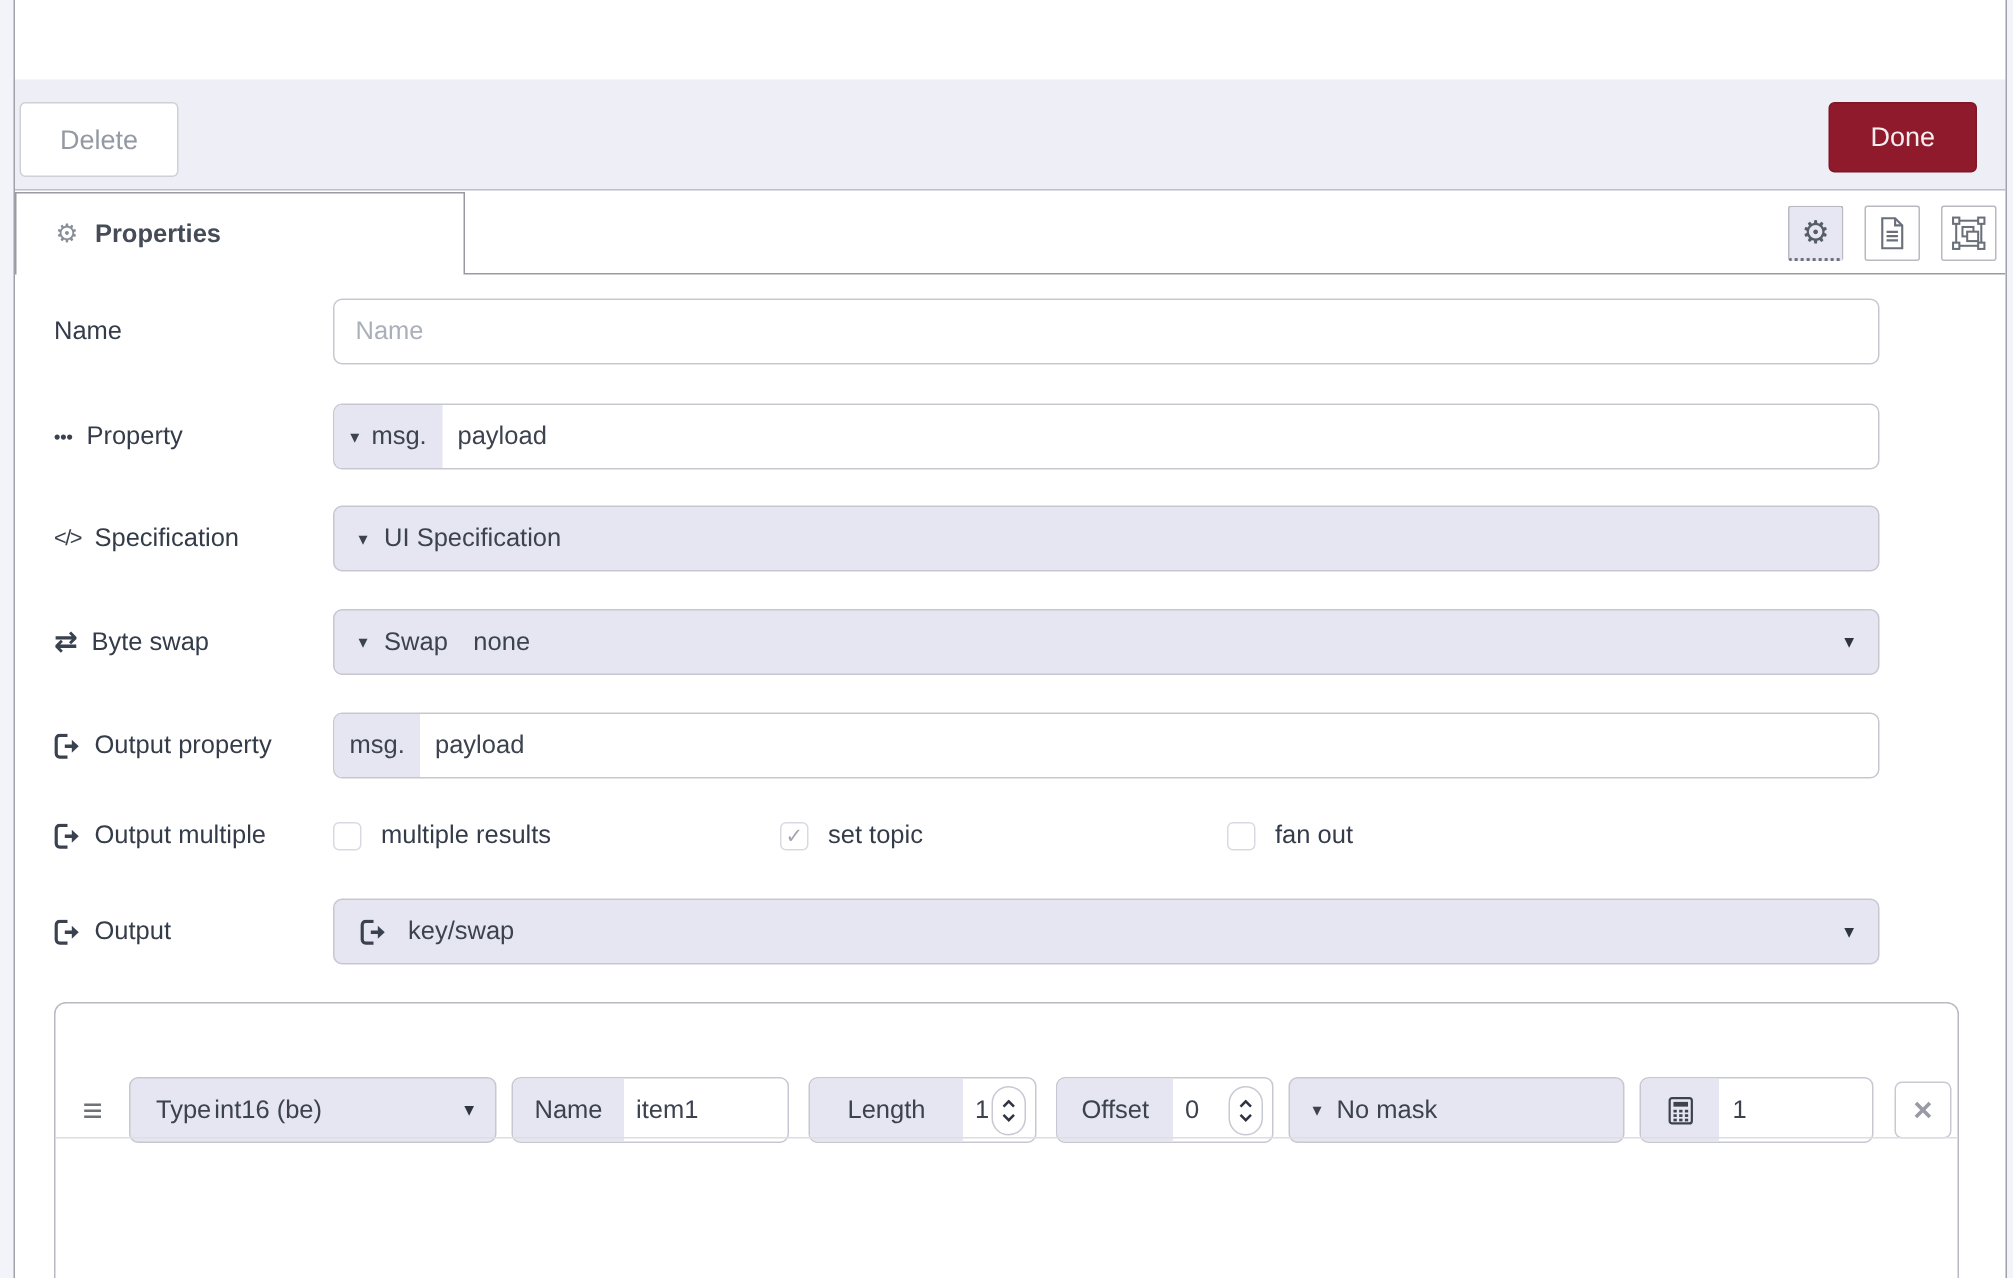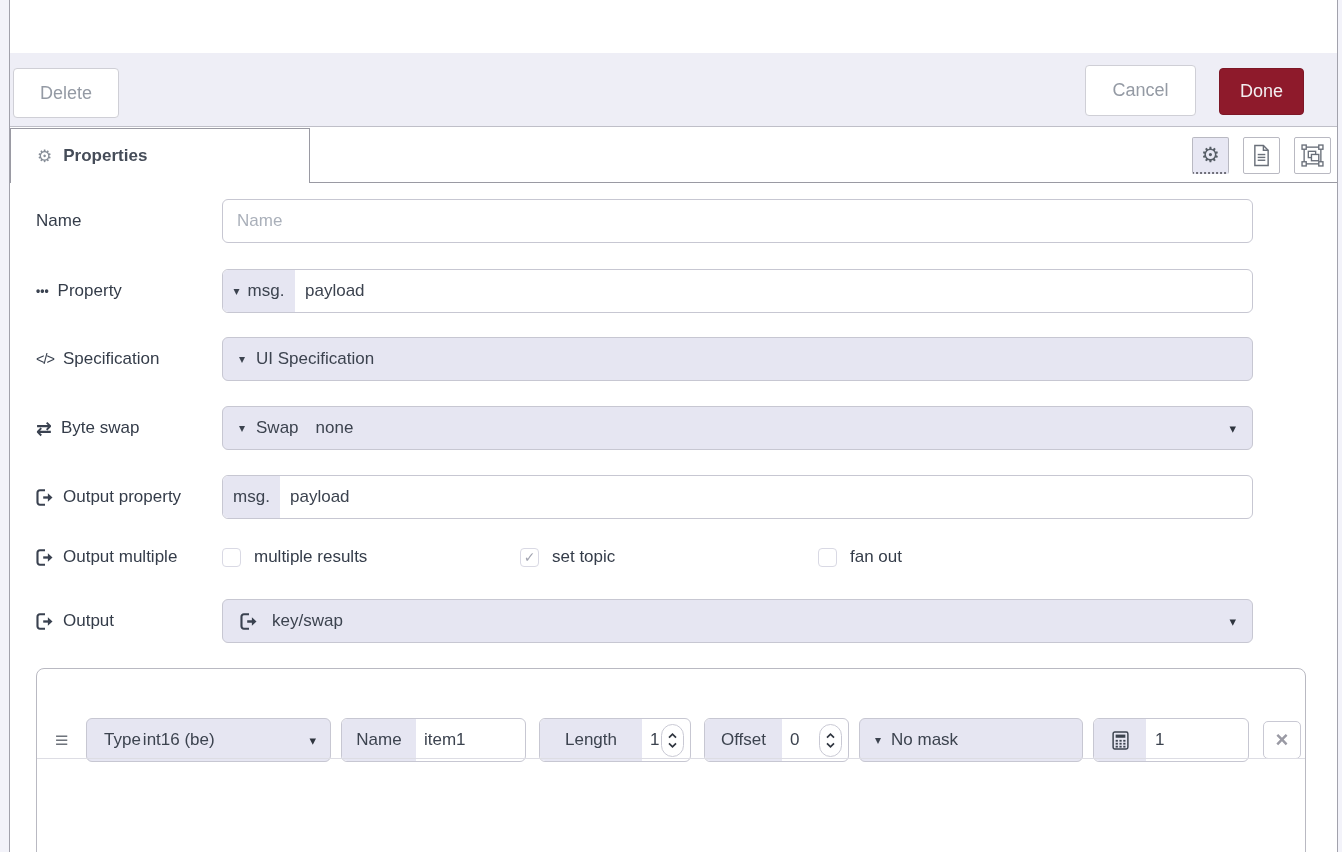--- a/index.html
+++ b/index.html
@@ -16,21 +16,21 @@
   .dlg-title{font-weight:bold;font-size:17.5px;color:#3e4551;}
 
   
   .dlg-toolbar{position:absolute;left:10px;right:5px;top:53px;height:74px;background:#eeeef6;
                border-bottom:1px solid #bfbfc8;}
   .btn{border-radius:4px;font-size:18px;display:flex;align-items:center;justify-content:center;
        cursor:pointer;position:absolute;}
   .btn-plain{background:#ffffff;border:1px solid #cfcfd6;color:#949aa4;}
   .btn-delete{left:3px;top:15px;width:106px;height:50px;}
   .btn-cancel{left:1075px;top:12px;width:111px;height:51px;}
-  .btn-done{left:1209px;top:15px;width:85px;height:47px;background:#8e1a2b;border:1px solid #7d1726;color:#f3eef0;justify-content:center;}
+  .btn-done{left:1209px;top:15px;width:99px;height:47px;background:#8e1a2b;border:1px solid #7d1726;color:#f3eef0;justify-content:center;}
 
   
   .tab{position:absolute;left:10px;top:128px;width:300px;height:55px;background:#ffffff;z-index:3;
        border:1px solid #9a9aa3;border-bottom:none;display:flex;align-items:center;padding-left:26px;gap:11px;}
   .tab-gear{font-size:17px;color:#878e98;}
   .tab-label{font-weight:bold;font-size:17px;color:#454c58;}
   .tabbar-line{position:absolute;left:310px;right:5px;top:182px;border-top:1px solid #9a9aa3;}
   .icon-btn{position:absolute;top:137px;width:37px;height:37px;background:#ffffff;border:1px solid #b9b9c2;
             border-radius:2px;display:flex;align-items:center;justify-content:center;cursor:pointer;z-index:4;}
   .icon-btn.active{background:#e7e7f3;border-bottom:2px dotted #6f6f79;}
@@ -94,23 +94,20 @@
 <div class="frame">
 
   <div class="edge edge-left"></div>
   <div class="edge edge-right"></div>
 
 
   <div class="dlg-toolbar">
     <div class="btn btn-plain btn-delete">
       <span>Delete</span>
     </div>
-    <div class="btn btn-plain btn-cancel">
-      <span>Cancel</span>
-    </div>
     <div class="btn btn-done">
       <span>Done</span>
     </div>
   </div>
 
   <div class="tab">
     <span class="tab-gear">⚙</span>
     <span class="tab-label">Properties</span>
   </div>
   <div class="tabbar-line"></div>

